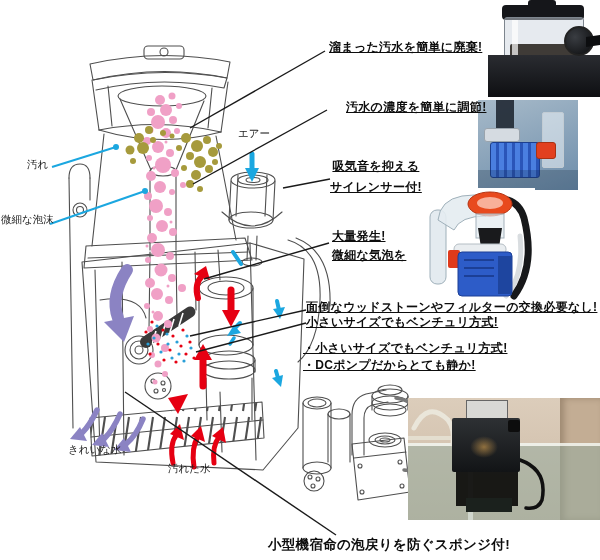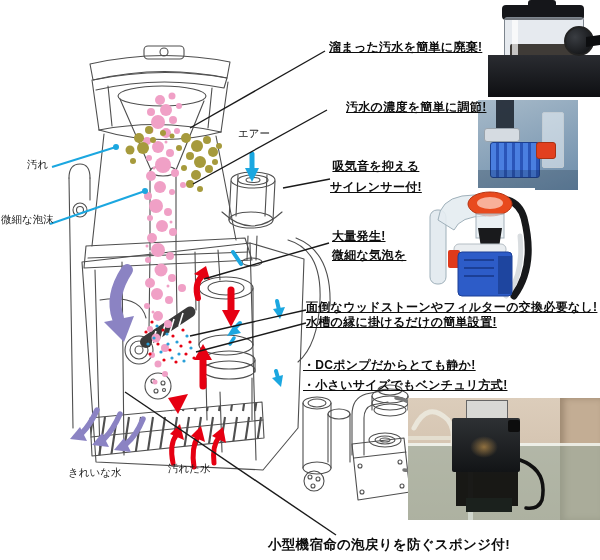--- a/index.html
+++ b/index.html
@@ -383,23 +383,23 @@
   <div class="lbl anno" style="left:346px;top:100px;">汚水の濃度を簡単に調節!</div>
   <div class="lbl anno lh21" style="left:330px;top:156px;">
     <div>吸気音を抑える</div>
     <div>サイレンサー付!</div>
   </div>
   <div class="lbl anno lh19" style="left:332px;top:227px;">
     <div>大量発生!</div>
     <div>微細な気泡を</div>
   </div>
   <div class="lbl anno" style="left:306px;top:300px;">面倒なウッドストーンやフィルターの交換必要なし!</div>
-  <div class="lbl anno" style="left:306px;top:315px;">水槽の縁に掛けるだけの簡単設置!</div>
-  <div class="lbl anno" style="left:303px;top:341px;margin-top:37px;">・小さいサイズでもベンチュリ方式!</div>
+  <div class="lbl anno" style="left:306px;top:315px;">小さいサイズでもベンチュリ方式!</div>
+  <div class="lbl anno" style="left:303px;top:341px;">・小さいサイズでもベンチュリ方式!</div>
   <div class="lbl big" style="left:268px;top:536px;">小型機宿命の泡戻りを防ぐスポンジ付!</div>
   <div class="lbl anno" style="left:303px;top:358px;">・DCポンプだからとても静か!</div>
 
   <div class="lbl sm" style="left:27px;top:158px;">汚れ</div>
   <div class="lbl sm" style="left:1px;top:213px;">微細な泡沫</div>
   <div class="lbl sm" style="left:238px;top:127px;">エアー</div>
-  <div class="lbl sm" style="left:68px;top:443px;margin-top:23px;">きれいな水</div>
+  <div class="lbl sm" style="left:68px;top:443px;">きれいな水</div>
   <div class="lbl sm" style="left:168px;top:462px;">汚れた水</div>
 </div>
 
 </body></html>

